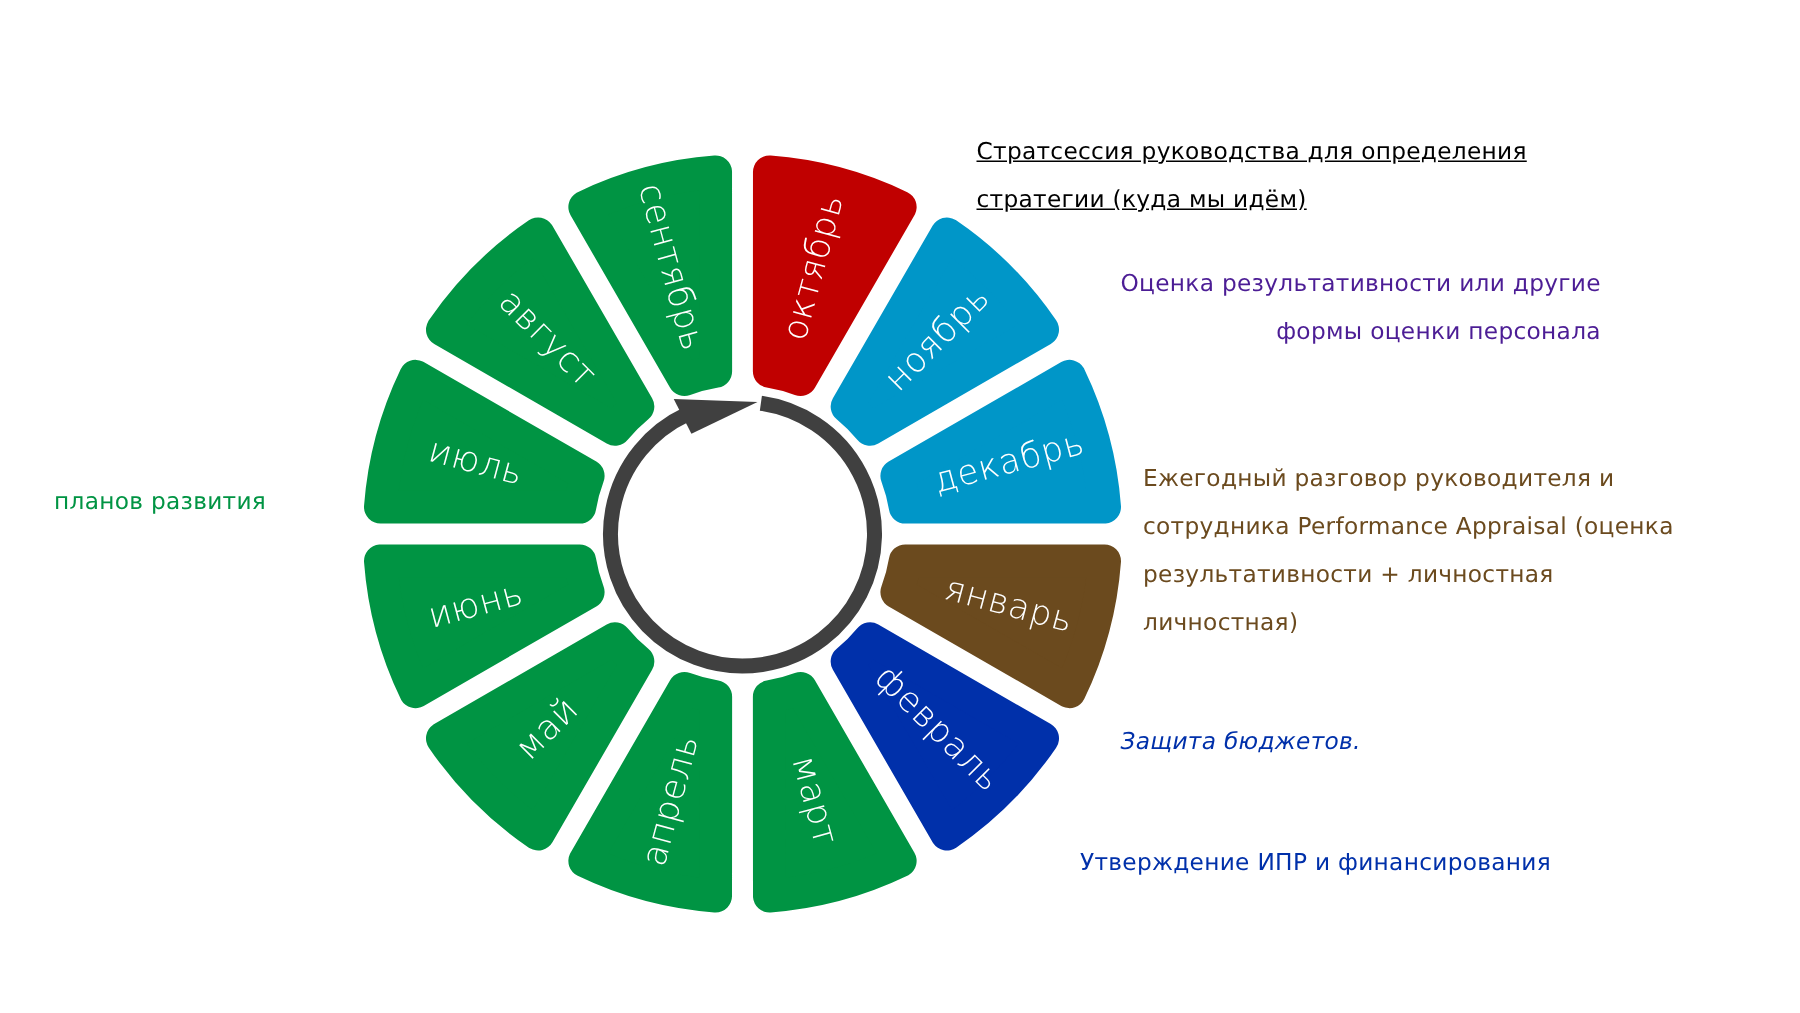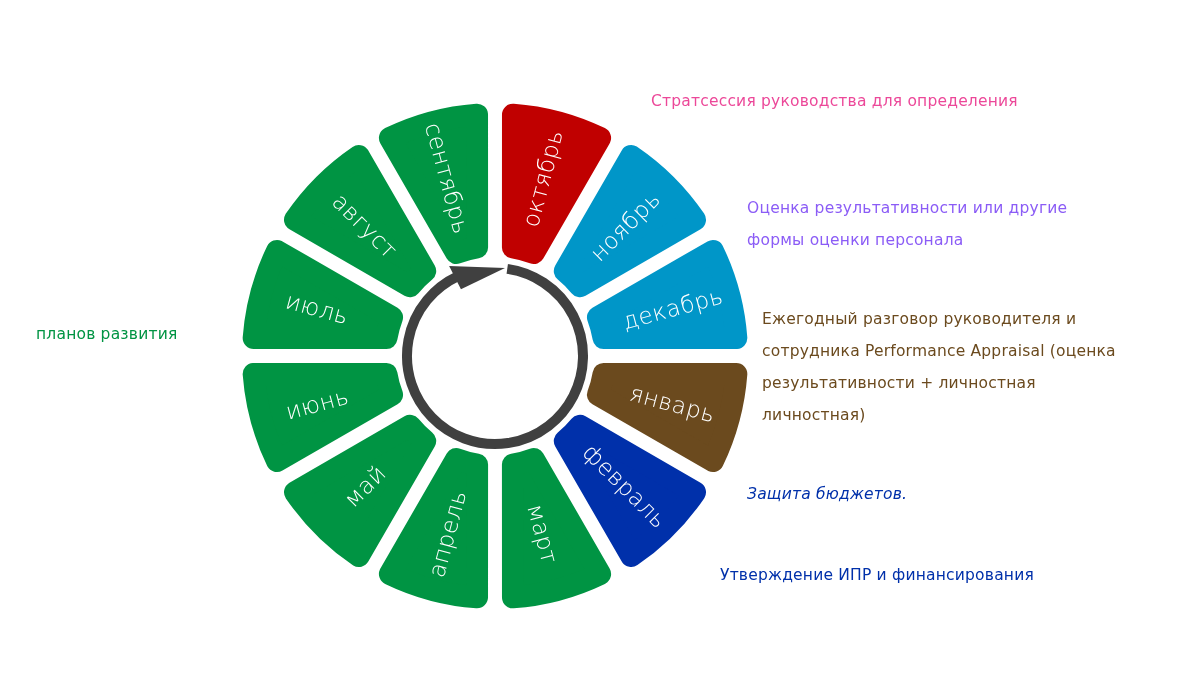--- a/index.html
+++ b/index.html
@@ -62,24 +62,25 @@
         <path d="M389.90864408264474,138.00961738771193 A242,242 0 0 1 477.0165926364378,114.6691129183913 L477.0802230970241,247.46944395356866 A110,110 0 0 0 456.2537040049111,253.0498929254517 Z" fill="#009443" stroke="#009443" stroke-width="22" stroke-linejoin="round"></path>
         <text x="447.3772957011362" y="178.26964796281143" text-anchor="middle" dominant-baseline="central" class="seg-label" transform="rotate(75 447.3772957011362 178.26964796281143)">сентябрь</text>
       </g>
     </g>
   <g>
     <path id="cycle-arc" fill="none" stroke-width="10" d="M507.24723288448575,268.8564099507418 A88,88 0 1 1 457.8095929668184,276.24491474077485" stroke="#404040"></path>
     <polygon id="cycle-head" points="505,268 449.14695952630575,266.00834105697487 460.95071251953397,289.1745106858724" fill="#404040"></polygon>
   </g>
 </svg>
 
-<div class="note" style="left: 651px; top: 85px; color: #ec4899;">
+<div class="note" style="left: 651px; top: 85px; color: #000000; text-decoration: underline;">
   <div>Стратсессия руководства для определения</div>
+  <div>стратегии (куда мы идём)</div>
 </div>
-<div class="note" style="left: 747px; top: 192px; color: #8b5cf6;">
+<div class="note" style="left: 747px; top: 173px; color: #4c1d95; text-align: right;">
   <div>Оценка результативности или другие</div>
   <div>формы оценки персонала</div>
 </div>
 <div class="note" style="left: 762px; top: 303px; color: rgb(107, 74, 30);">
   <div>Ежегодный разговор руководителя и</div>
   <div>сотрудника Performance Appraisal (оценка</div>
   <div>результативности + личностная</div>
   <div>личностная)</div>
 </div>
 <div class="note" style="left: 747px; top: 478px; color: rgb(0, 48, 170); font-style: italic;">

